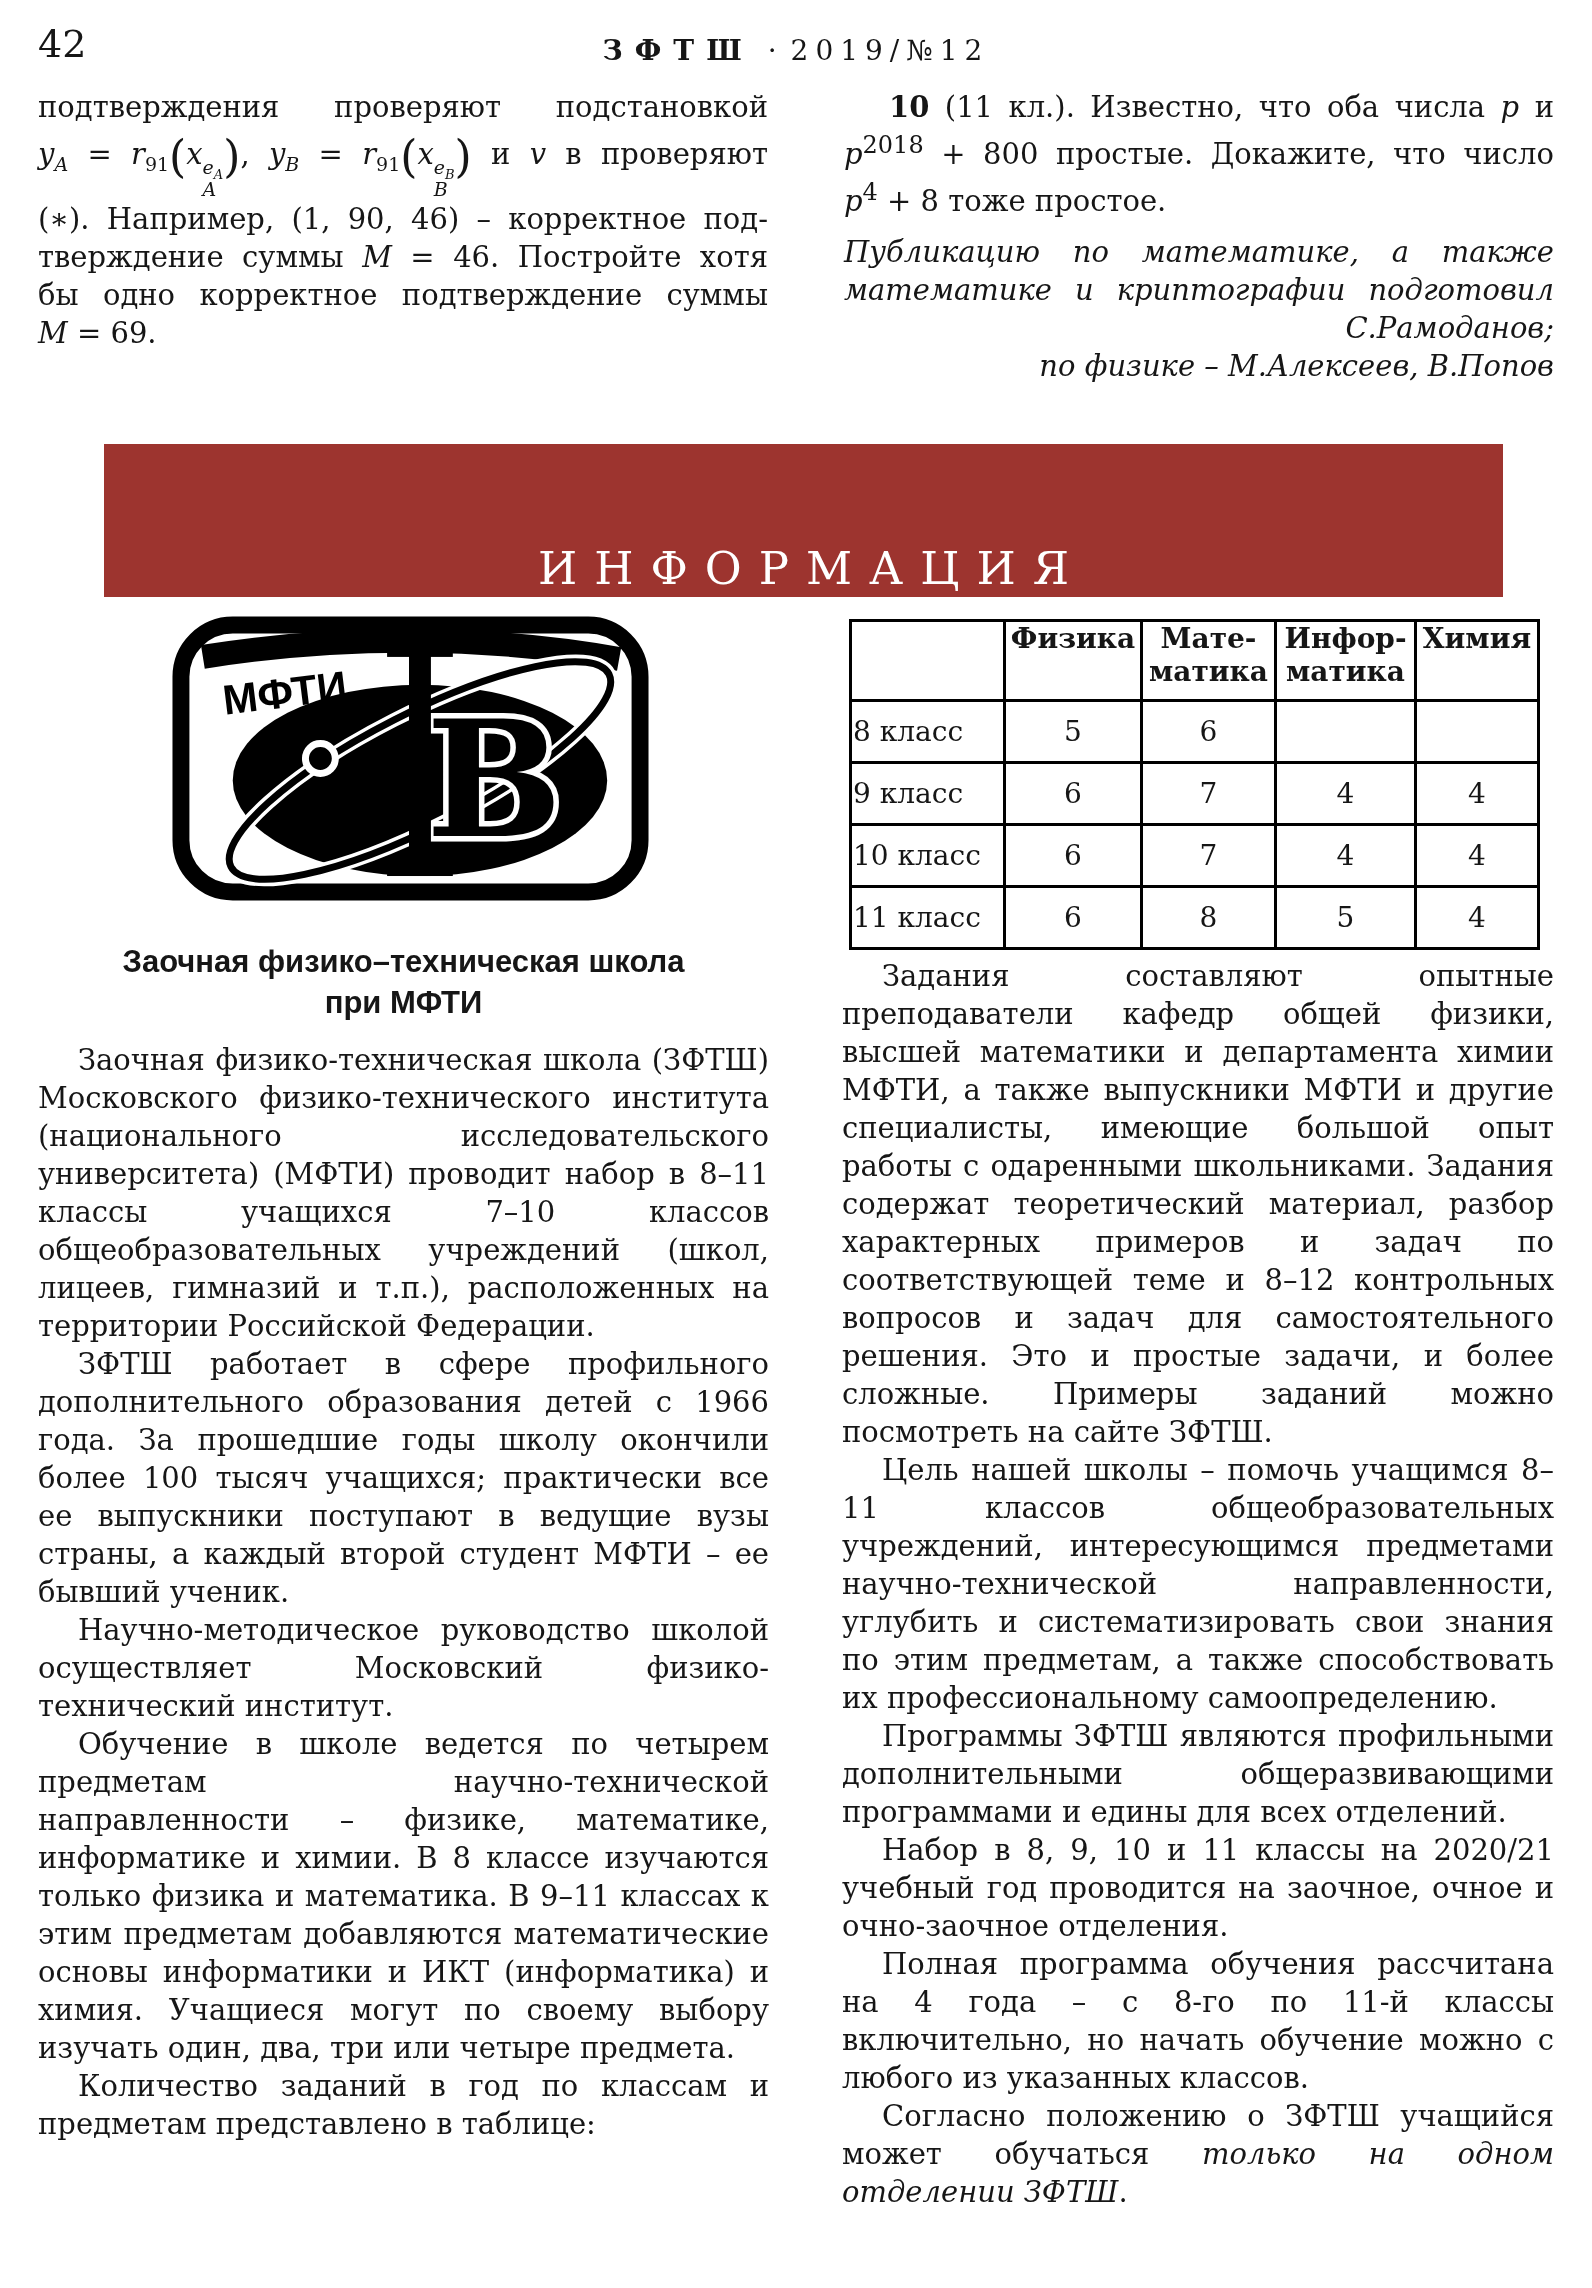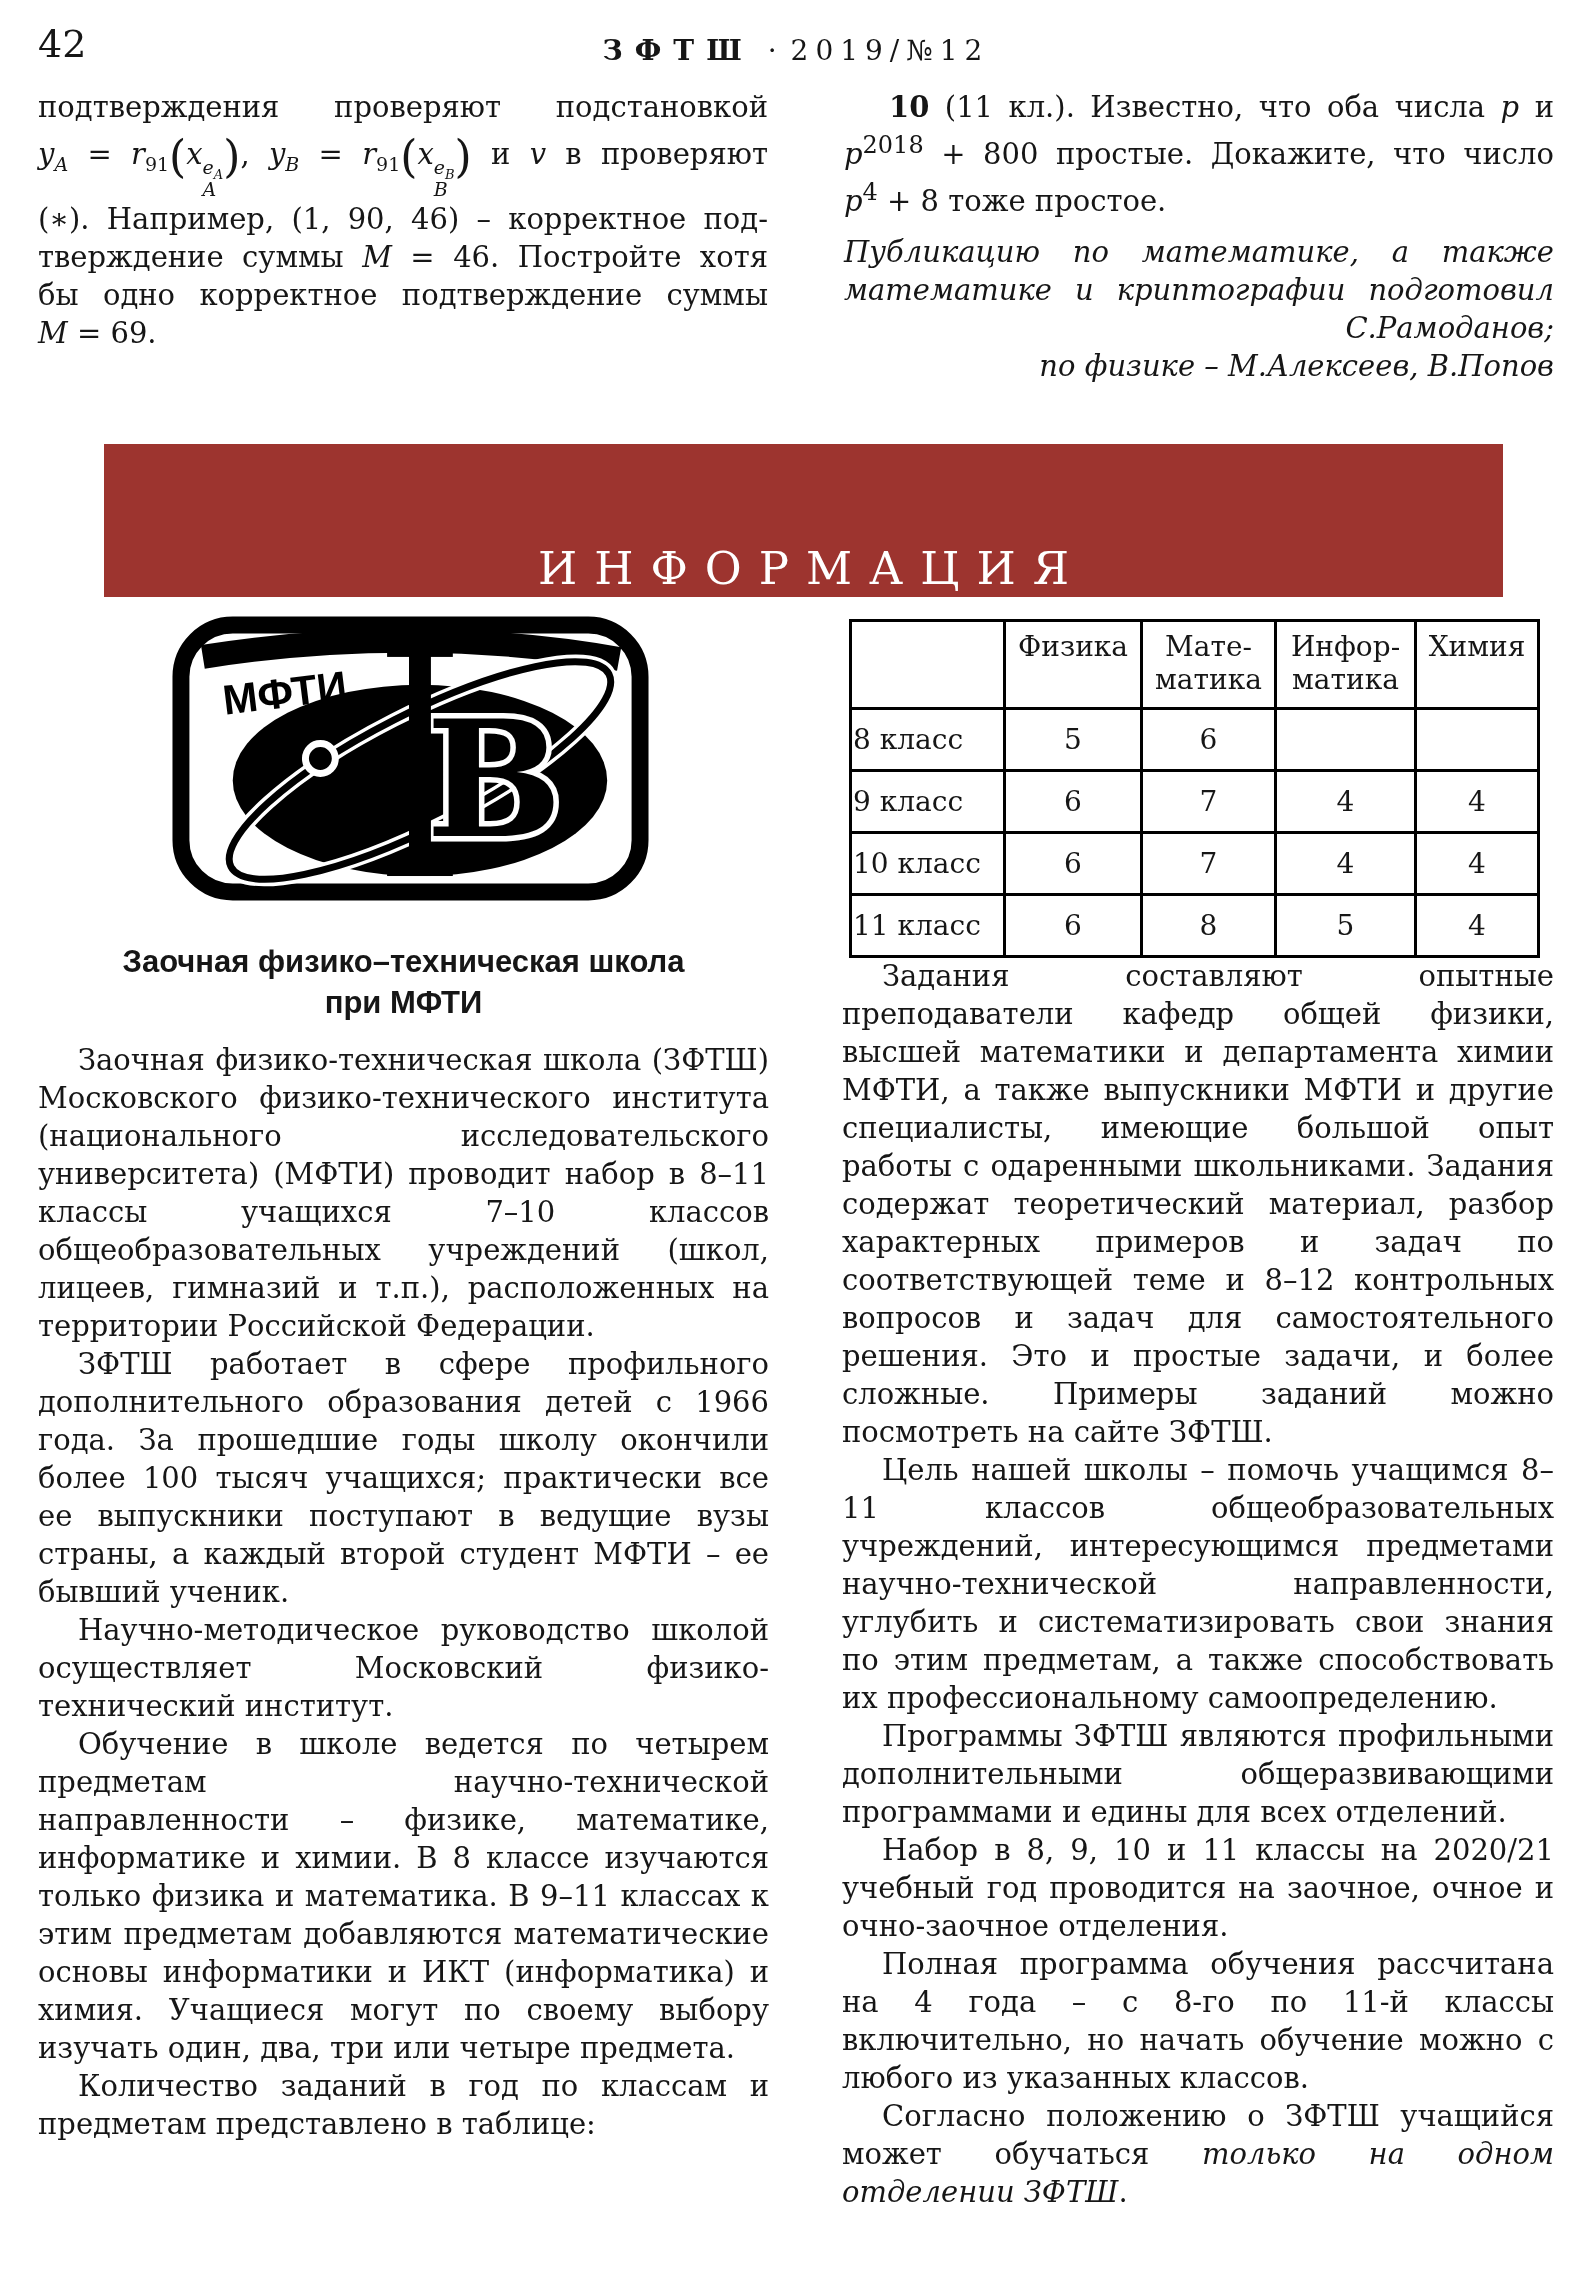--- a/index.html
+++ b/index.html
@@ -34,21 +34,21 @@
   
   .banner{position:absolute;left:104px;top:444px;width:1399px;height:153px;
     display:flex;justify-content:center;align-items:flex-end}
   .banner .btxt{color:#fff;font-size:45px;letter-spacing:17px;padding-left:17px;padding-bottom:2px}
   
   .logo{position:absolute;left:169px;top:613px;width:483px;height:291px}
   
   .tblwrap{position:absolute;left:849px;top:619px}
   table{border-collapse:collapse;font-size:28px}
   th,td{border:3px solid #000;}
-  th{font-weight:400;vertical-align:top;padding-top:8px;height:76px;white-space:pre-line;line-height:33px;text-align:center}
+  th{font-weight:700;vertical-align:top;padding-top:0;height:76px;white-space:pre-line;line-height:33px;text-align:center}
   td{height:57px;text-align:center}
   td.rl{text-align:left;width:149px}
   
   .leftmain{position:absolute;left:38px;top:941px;width:731px}
   .h1{font-family:"Liberation Sans",sans-serif;font-weight:bold;font-size:31px;line-height:41px;text-align:center}
   .bodytext{font-size:29px;line-height:38px;text-align:justify;margin-top:18px}
   .bodytext p{margin:0;text-indent:40px}
   .rightmain{position:absolute;left:842px;top:957px;width:712px;font-size:29px;line-height:38px;text-align:justify}
   .rightmain p{margin:0;text-indent:40px}
 </style>

